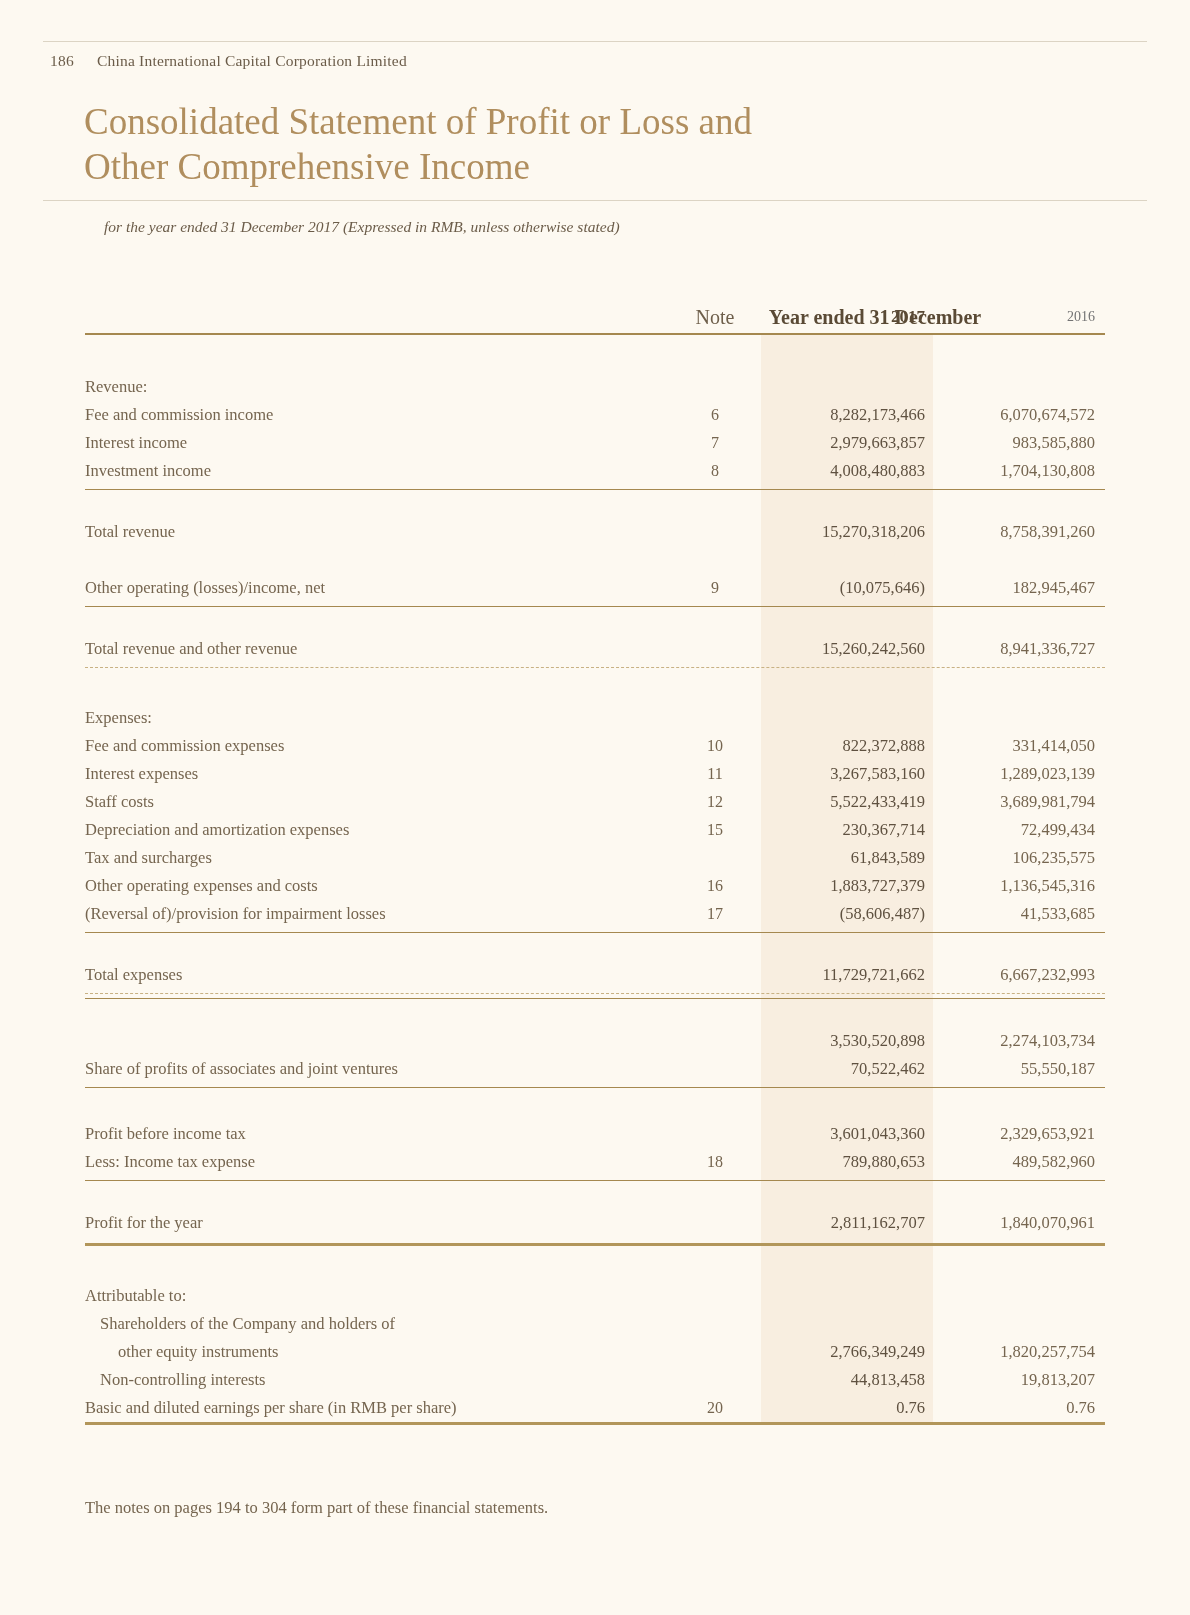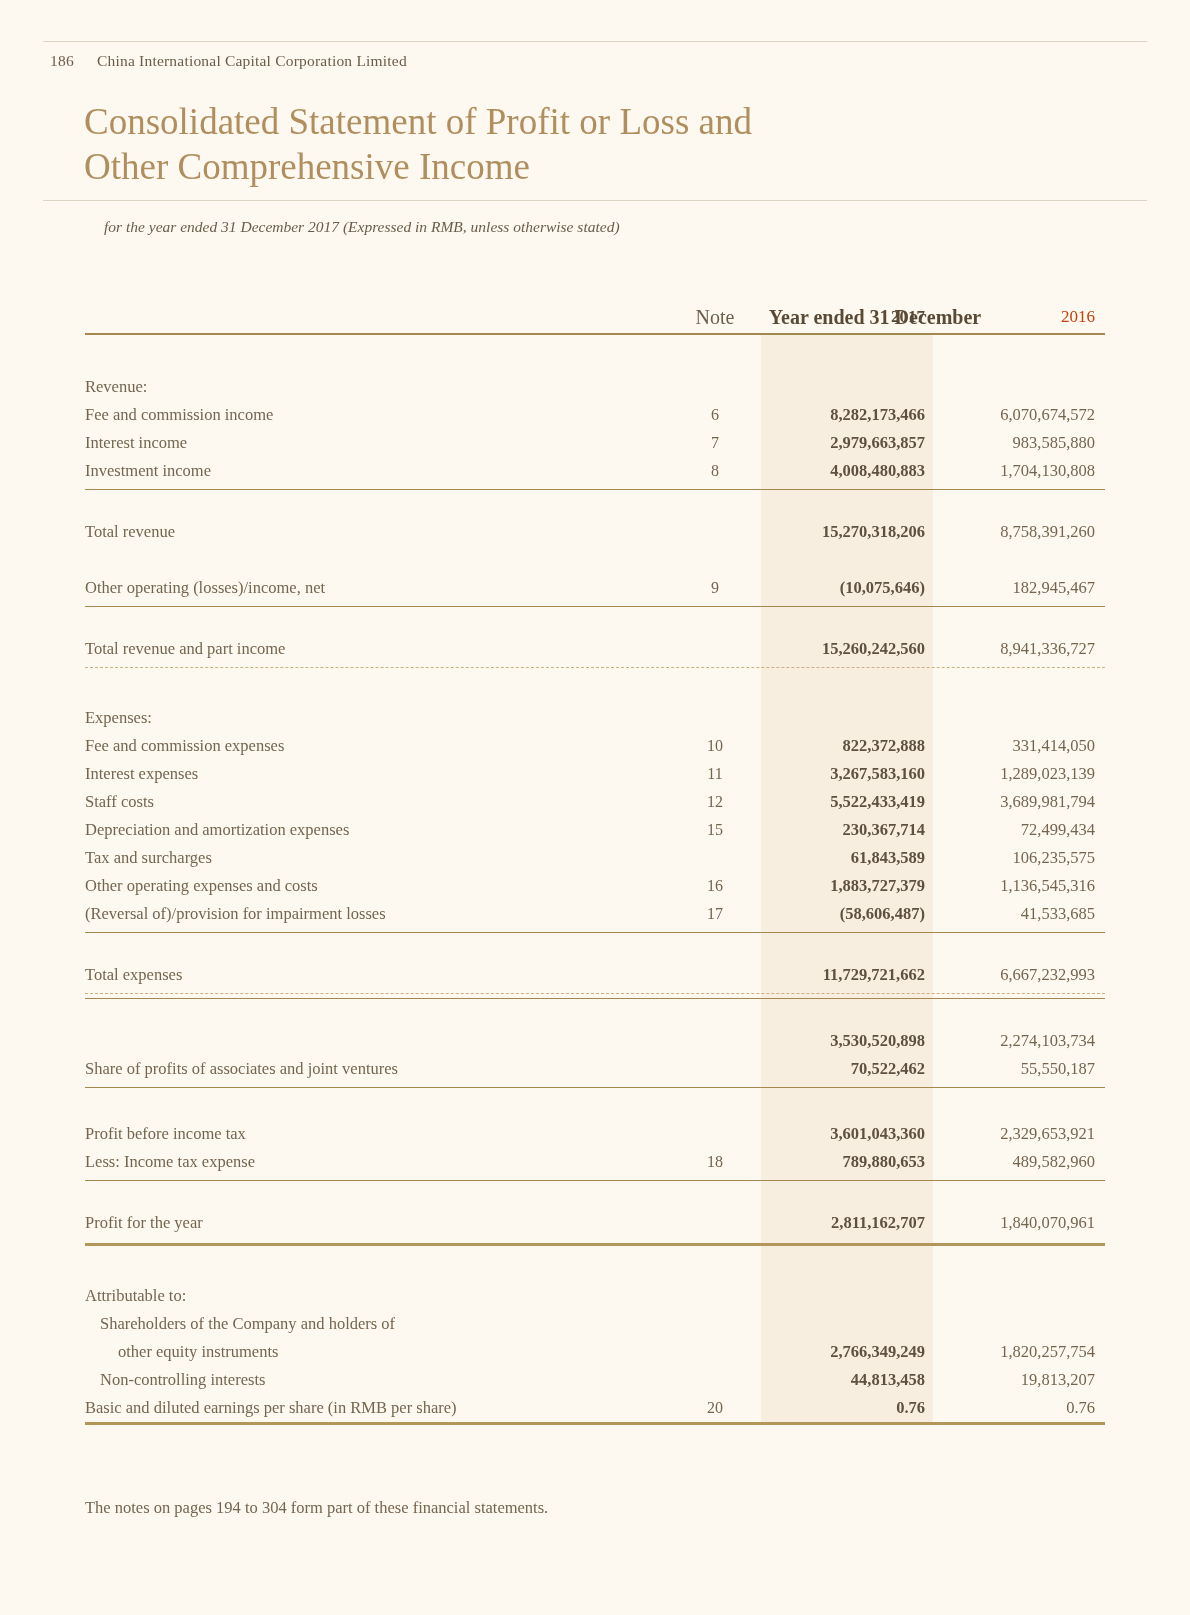--- a/index.html
+++ b/index.html
@@ -31,34 +31,34 @@
 
   
   .fin-table { position:absolute; left:85px; top:275px; width:1020px; }
   .t-headrow { display:grid; grid-template-columns:1fr 90px 173px 172px; height:28px; line-height:28px; }
   .period-label {
     position:absolute; left:640px; top:0; width:300px; height:28px; line-height:28px;
     text-align:center; font-weight:bold; font-size:20px; color:#5a4a35;
   }
   .h-note { grid-column:2; text-align:center; font-size:20px; color:#6e5f4b; }
   .h-2017 { grid-column:3; text-align:right; padding-right:8px; font-weight:bold; font-size:17px; color:#5a4a35; }
-  .h-2016 { grid-column:4; text-align:right; padding-right:10px; font-size:17px; color:#c2410c; }
+  .h-2016 { grid-column:4; text-align:right; padding-right:10px; font-size:14px; color:#737373; }
   .head-rule { height:2px; background:var(--rule-gold,#a5884f); margin-top:2px; }
 
   .t-body { position:relative; }
   .col-band {
     position:absolute; left:676px; top:0; bottom:0; width:172px;
     background:var(--band,#f8eee0); z-index:0;
   }
   .t-body > .flow { position:relative; z-index:1; }
 
   .t-row { display:grid; grid-template-columns:1fr 90px 173px 172px; height:28px; line-height:28px; font-size:16.5px; }
   .cell-label { grid-column:1; white-space:nowrap; }
   .cell-note  { grid-column:2; text-align:center; font-size:16px; }
-  .cell-2017  { grid-column:3; text-align:right; padding-right:8px; font-weight:bold; color:#5f5140; }
+  .cell-2017  { grid-column:3; text-align:right; padding-right:8px; font-weight:normal; color:#5f5140; }
   .cell-2016  { grid-column:4; text-align:right; padding-right:10px; }
 
   .t-rule { border:0; margin:0; }
   .t-rule.solid  { margin-top:4px; height:0; border-top:1.5px solid var(--rule-gold,#a5884f); }
   .t-rule.dashed { margin-top:4px; height:0; border-top:1px dashed var(--dash,#c8b183); }
   .t-rule.thick  { margin-top:6px; height:3px; background:var(--rule-gold2,#b2965a); }
   .t-rule.thick-flush { margin-top:0; height:3px; background:var(--rule-gold2,#b2965a); }
 
   
   .footnote { position:absolute; left:85px; top:1498px; font-size:16.5px; color:#75654f; }
@@ -130,21 +130,21 @@
           <div style="height: 28px;"></div>
           <div class="t-row">
             <div class="cell-label">Other operating (losses)/income, net</div>
             <div class="cell-note">9</div>
             <div class="cell-2017">(10,075,646)</div>
             <div class="cell-2016">182,945,467</div>
           </div>
           <div class="t-rule solid"></div>
           <div style="height: 28px;"></div>
           <div class="t-row">
-            <div class="cell-label">Total revenue and part income</div>
+            <div class="cell-label">Total revenue and other revenue</div>
             <div class="cell-note"></div>
             <div class="cell-2017">15,260,242,560</div>
             <div class="cell-2016">8,941,336,727</div>
           </div>
           <div class="t-rule dashed"></div>
           <div style="height: 36px;"></div>
           <div class="t-row">
             <div class="cell-label">Expenses:</div>
             <div class="cell-note"></div>
             <div class="cell-2017"></div>

